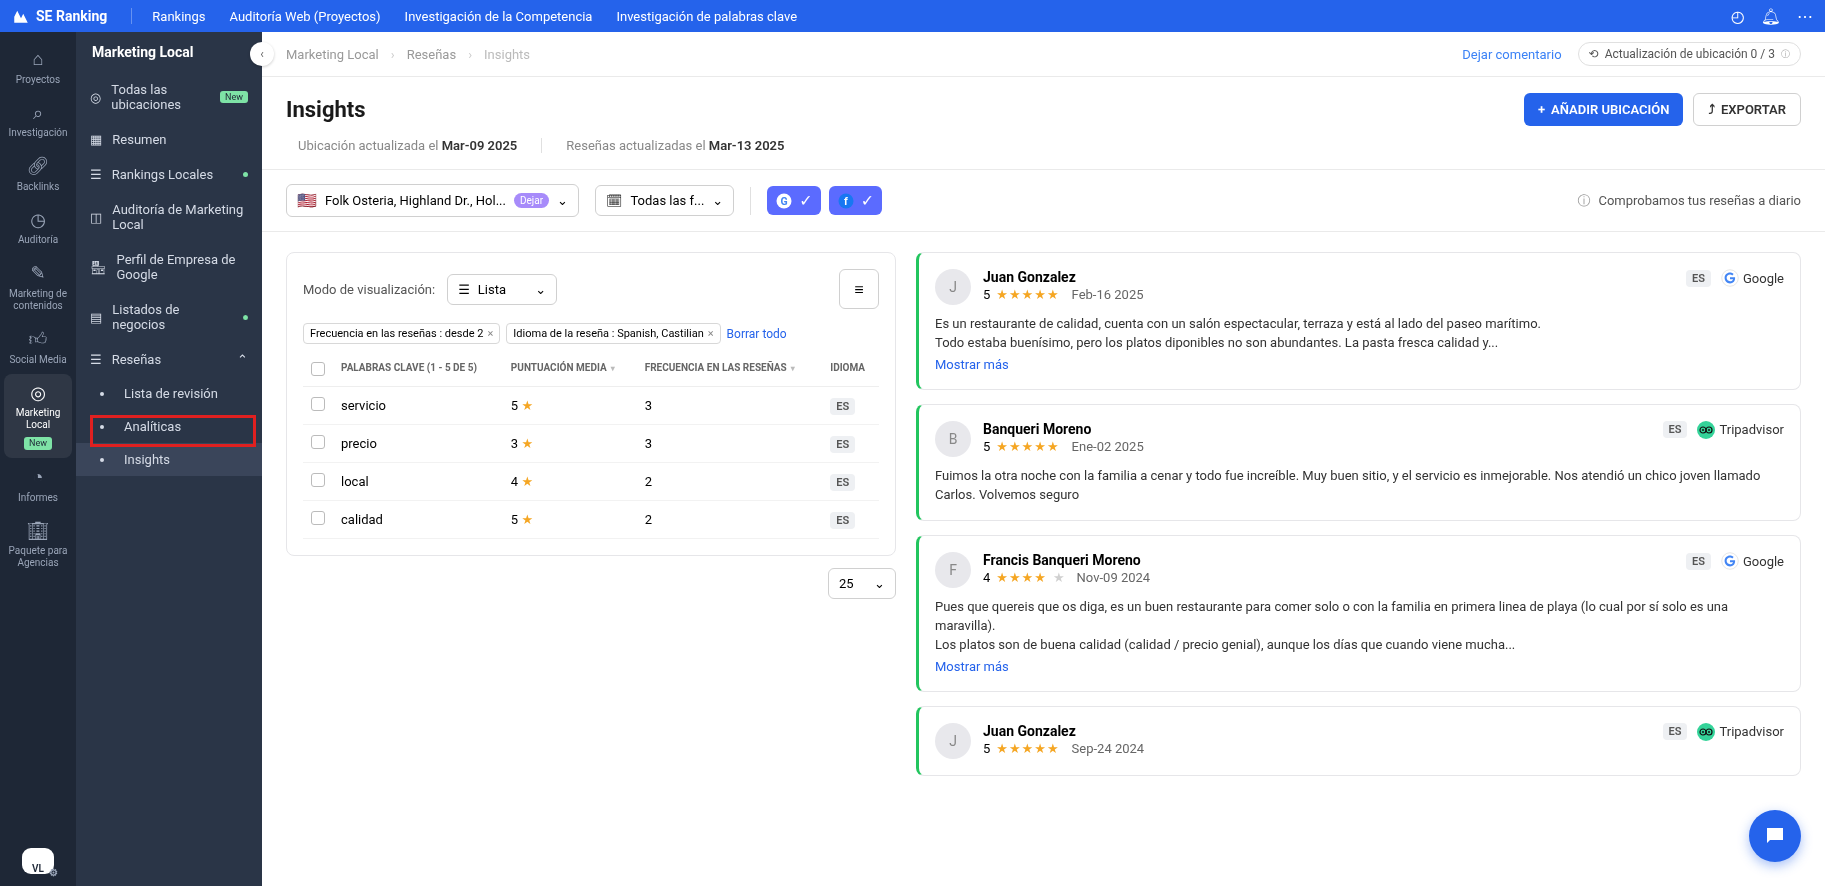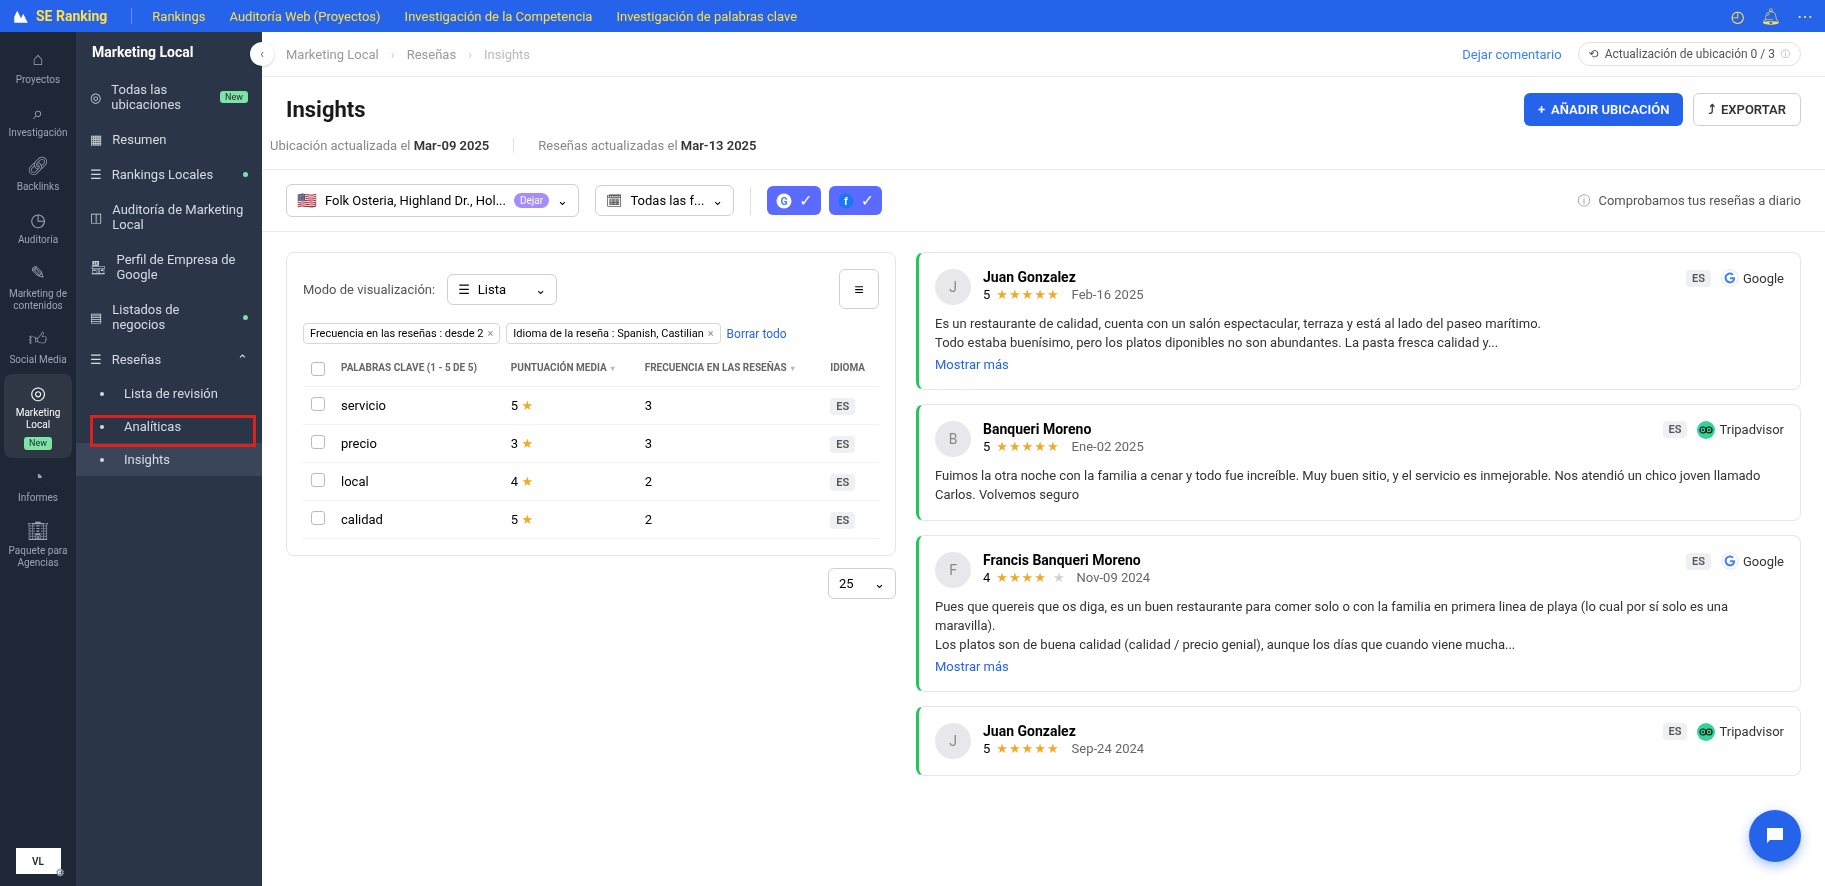--- a/index.html
+++ b/index.html
@@ -1,31 +1,31 @@
 <!DOCTYPE html>
 <html><head>
 <meta charset="utf-8">
 <style>
 * { margin: 0; padding: 0; box-sizing: border-box; font-family: -apple-system, BlinkMacSystemFont, "Segoe UI", Roboto, sans-serif; }
 body { background: #f5f5f7; height: 886px; width: 1825px; overflow: hidden; position: relative; }
-.topbar { background: #2563eb; height: 32px; display: flex; align-items: center; padding: 0 12px; color: #fde047; position: relative; z-index: 10; }
+.topbar { background: #2563eb; height: 32px; display: flex; align-items: center; padding: 0 12px; color: #ffffff; position: relative; z-index: 10; }
 .topbar-brand { display: flex; align-items: center; font-weight: 700; font-size: 14px; margin-right: 24px; }
 .topbar-brand svg { margin-right: 6px; }
 .topbar-nav { display: flex; gap: 24px; font-size: 13px; }
 .topbar-nav span { cursor: pointer; }
 .topbar-right { margin-left: auto; display: flex; align-items: center; gap: 16px; }
 .topbar-right span { cursor: pointer; font-size: 16px; }
 .main { display: flex; height: calc(100% - 32px); }
 .rail { width: 76px; background: #1e2736; display: flex; flex-direction: column; align-items: center; padding-top: 8px; position: relative; }
 .rail-item { color: #9aa5b8; text-align: center; padding: 8px 4px; font-size: 10px; cursor: pointer; width: 100%; display:flex; flex-direction:column; align-items:center; gap:4px; line-height:1.2; }
 .rail-item.active { background: rgba(255,255,255,0.08); color: #fff; border-radius: 8px; margin: 0 4px; width: calc(100% - 8px); }
 .rail-item .icon { font-size: 18px; }
 .rail-badge { background: #7ee3a6; color: #1e2736; font-size: 9px; padding: 1px 5px; border-radius: 3px; margin-top: 2px; }
 .rail-bottom { margin-top: auto; margin-bottom: 12px; }
-.avatar-sq { width: 45px; height: 26px; background: #fff; color: #1e2736; font-size: 10px; font-weight: 600; display: flex; align-items: center; justify-content: center; border-radius: 0; position:relative;}
+.avatar-sq { width: 32px; height: 26px; background: #fff; color: #1e2736; font-size: 10px; font-weight: 600; display: flex; align-items: flex-end; justify-content: center; border-radius: 9px; position:relative;}
 .avatar-gear { position:absolute; bottom:-4px; right:-4px; font-size:10px; color:#9aa5b8;}
 .sidebar { width: 186px; background: #2a3547; color: #d5dbe6; position: relative; }
 .sidebar-title { font-weight: 700; font-size: 14px; padding: 12px 16px; color:#fff;}
 .sidebar-items { font-size: 13px; }
 .sb-item { display: flex; align-items: center; padding: 10px 14px; gap: 10px; cursor: pointer; position: relative; }
 .sb-item .tag-new { background:#7ee3a6; color:#1e2736; font-size:9px; padding:1px 5px; border-radius:3px; margin-left:auto;}
 .sb-item .dot { width:5px;height:5px;border-radius:50%;background:#7ee3a6; margin-left:auto;}
 .sb-sub { display:flex; align-items:center; padding: 9px 14px 9px 48px; gap:10px; font-size:13px; cursor:pointer; position:relative;}
 .sb-sub.active { background:#3a455a; }
 .sb-sub .bullet { width:4px;height:4px;background:#d5dbe6;border-radius:50%; position:absolute; left:24px;}
@@ -35,21 +35,21 @@
 .crumbs { display:flex; align-items:center; padding: 10px 24px; font-size:13px; color:#999; gap:12px; border-bottom:1px solid #eaeaea;}
 .crumbs .sep { color:#ccc; }
 .crumbs-right { margin-left:auto; display:flex; align-items:center; gap:16px;}
 .crumbs-right .comment { color:#3b82f6; cursor:pointer;}
 .status-chip { display:flex;align-items:center;gap:6px;border:1px solid #e0e0e0;border-radius:16px;padding:4px 10px;font-size:12px;color:#555;}
 .header-row { display:flex; align-items:center; padding:16px 24px 12px; gap:16px;}
 .header-row h1 { font-size:22px; font-weight:700; color:#1a1a1a;}
 .header-actions { margin-left:auto; display:flex; gap:10px;}
 .btn-primary { background:#2563eb; color:#fff; border:none; border-radius:6px; padding:8px 14px; font-size:13px; font-weight:600; display:flex;align-items:center;gap:6px;cursor:pointer;}
 .btn-outline { background:#fff; border:1px solid #d0d0d0; border-radius:6px; padding:8px 14px; font-size:13px; font-weight:600; display:flex;align-items:center;gap:6px;cursor:pointer;color:#333;}
-.meta-row { padding:0 8px 16px; display:flex; gap:24px; font-size:13px; color:#888;}
+.meta-row { padding:0 36px 16px; display:flex; gap:24px; font-size:13px; color:#888;}
 .meta-row b { color:#333; font-weight:600;}
 .meta-sep { width:1px; background:#e0e0e0;}
 .filters-bar { display:flex; align-items:center; padding:14px 24px; gap:16px; border-top:1px solid #eaeaea; border-bottom:1px solid #eaeaea;}
 .dropdown { border:1px solid #d0d0d0; border-radius:6px; padding:7px 10px; display:flex; align-items:center; gap:8px; font-size:13px; cursor:pointer; background:#fff;}
 .loc-select { border:1px solid #d0d0d0; border-radius:6px; padding:6px 10px; display:flex; align-items:center; gap:8px; font-size:13px; cursor:pointer;}
 .demo-badge{ background:#a78bfa; color:#fff; font-size:10px; padding:2px 6px; border-radius:10px;}
 .src-group{ display:flex; gap:8px;}
 .src-chip { display:flex;align-items:center;gap:6px;border-radius:6px; padding:5px 8px; cursor:pointer;}
 .src-chip.g { background:#5b6bff; color:#fff;}
 .src-chip.f { background:#5b6bff; color:#fff;}

